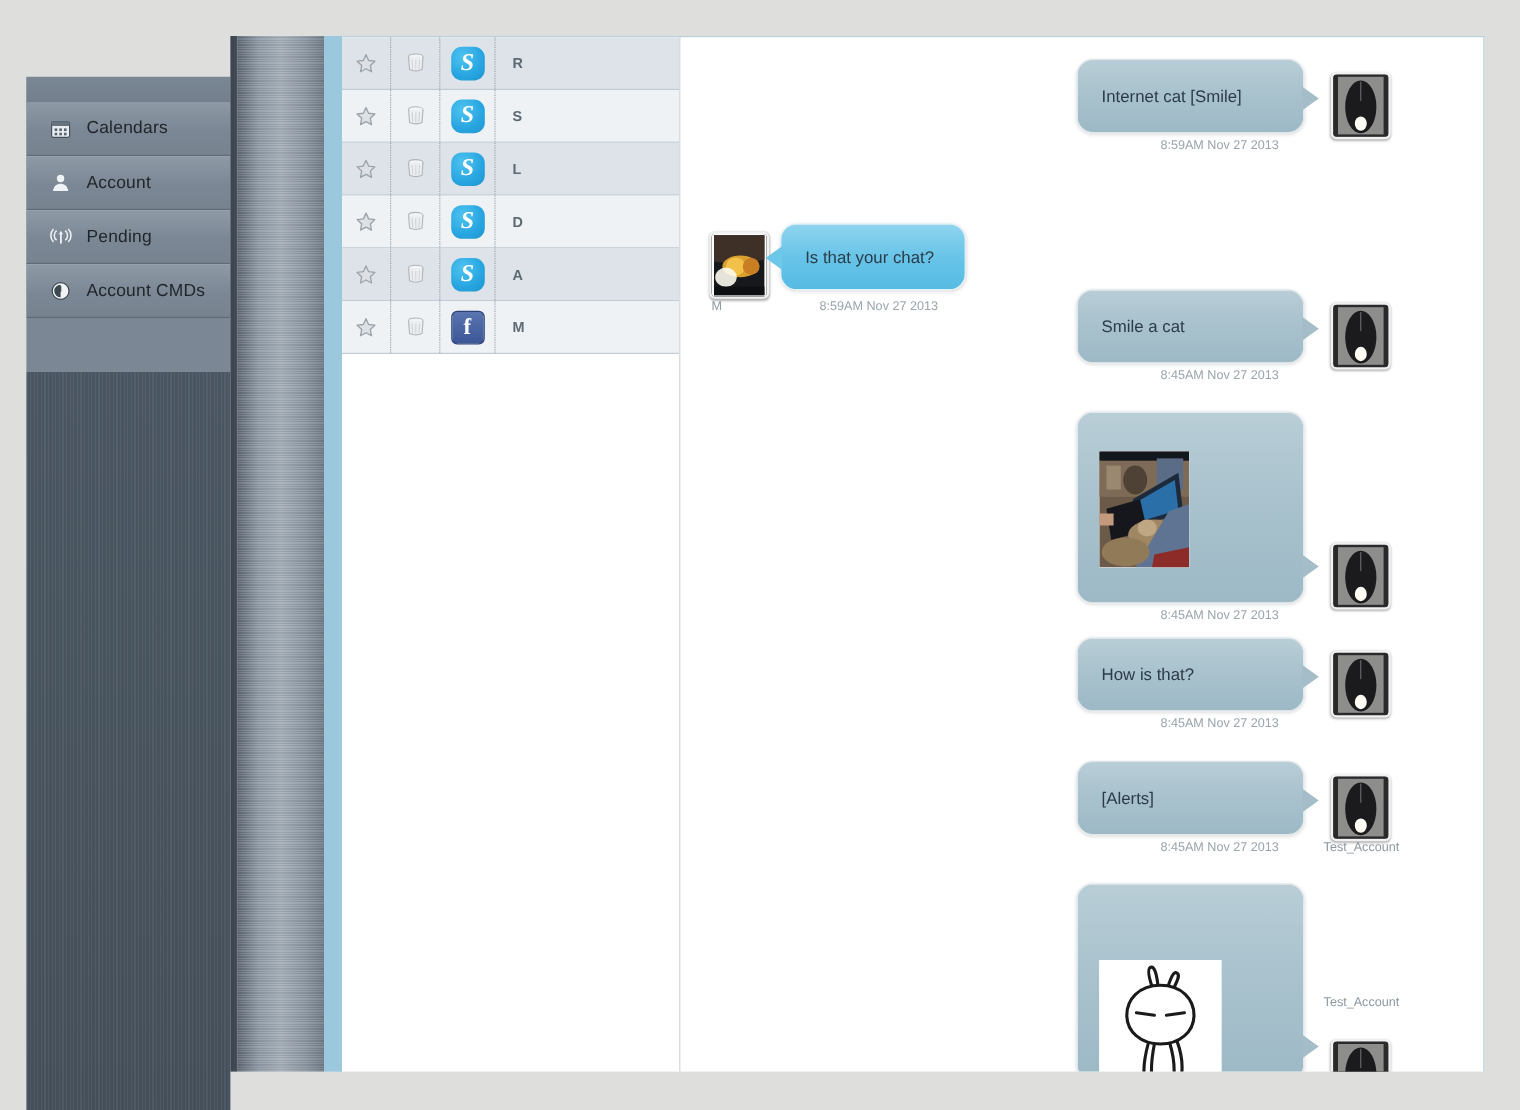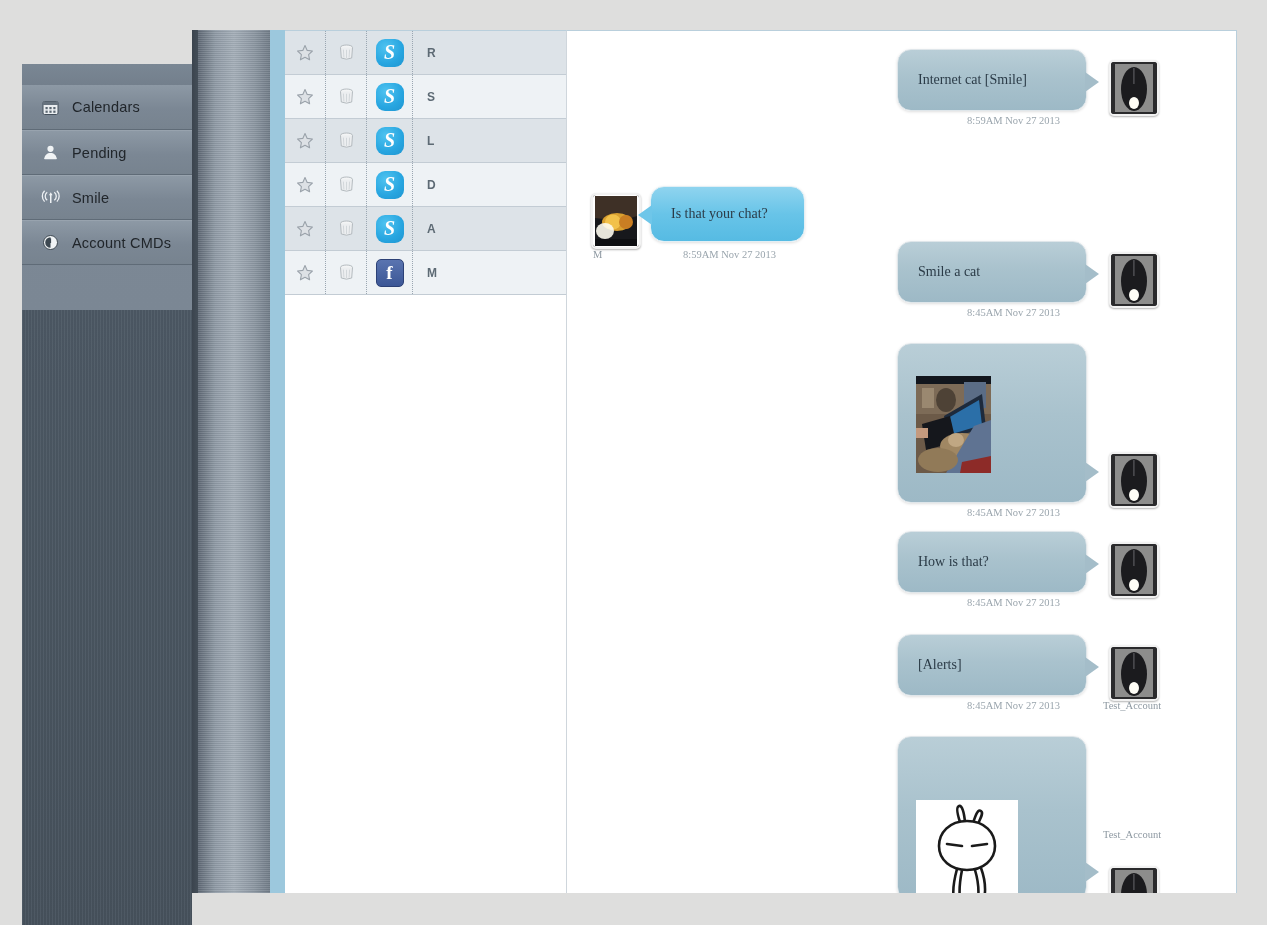--- a/index.html
+++ b/index.html
@@ -232,21 +232,20 @@
     overflow: hidden;
   }
   #chat-scroll {
     position: relative;
     width: 100%;
     height: 100%;
   }
 
   .msg {
     position: absolute;
-    font-family: Liberation Serif, serif;
   }
   .bubble {
     position: relative;
     border-radius: 14px;
     box-sizing: border-box;
     box-shadow: 0 1px 3px rgba(0,0,0,0.13);
   }
   
   .msg.out .bubble {
     background: linear-gradient(to bottom, #b9ced7 0%, #a9c2cd 45%, #9db9c6 100%);
@@ -336,36 +335,36 @@
       </div>
 
       <div class="nav-item">
         <span class="nav-icon">
           <svg width="17" height="17" viewBox="0 0 17 17">
             <circle cx="8.5" cy="4.8" r="3.1" fill="#f0f3f5"></circle>
             <path d="M2.6 14.4c0-3.4 2.7-5.3 5.9-5.3s5.9 1.9 5.9 5.3z" fill="#f0f3f5"></path>
             <rect x="2.2" y="13.6" width="12.6" height="1.6" rx="0.6" fill="#f0f3f5"></rect>
           </svg>
         </span>
-        <span class="nav-label">Pending</span>
+        <span class="nav-label">Account</span>
       </div>
 
 
       <div class="nav-item">
         <span class="nav-icon">
           <svg width="19" height="17" viewBox="0 0 19 17">
             <rect x="9" y="5" width="1.5" height="9" fill="#eef1f4"></rect>
             <path d="M9.75 3.2 L11.6 6.2 L7.9 6.2 Z" fill="#eef1f4"></path>
             <path d="M6.2 3.2 a5 5 0 0 0 0 8" stroke="#eef1f4" stroke-width="1.3" fill="none"></path>
             <path d="M3.6 1.8 a7.6 7.6 0 0 0 0 10.8" stroke="#eef1f4" stroke-width="1.3" fill="none"></path>
             <path d="M13.3 3.2 a5 5 0 0 1 0 8" stroke="#eef1f4" stroke-width="1.3" fill="none"></path>
             <path d="M15.9 1.8 a7.6 7.6 0 0 1 0 10.8" stroke="#eef1f4" stroke-width="1.3" fill="none"></path>
           </svg>
         </span>
-        <span class="nav-label">Smile</span>
+        <span class="nav-label">Pending</span>
       </div>
 
       <div class="nav-item">
         <span class="nav-icon">
           <svg width="17" height="17" viewBox="0 0 17 17">
             <circle cx="8.5" cy="8.5" r="7" fill="#f1f4f6" stroke="#3d4851" stroke-width="1"></circle>
             <path d="M8.5 3.2 a5.3 5.3 0 0 0 0 10.6 z" fill="#3d4851"></path>
             <rect x="8" y="4.4" width="1.1" height="4.6" fill="#3d4851"></rect>
           </svg>
         </span>

